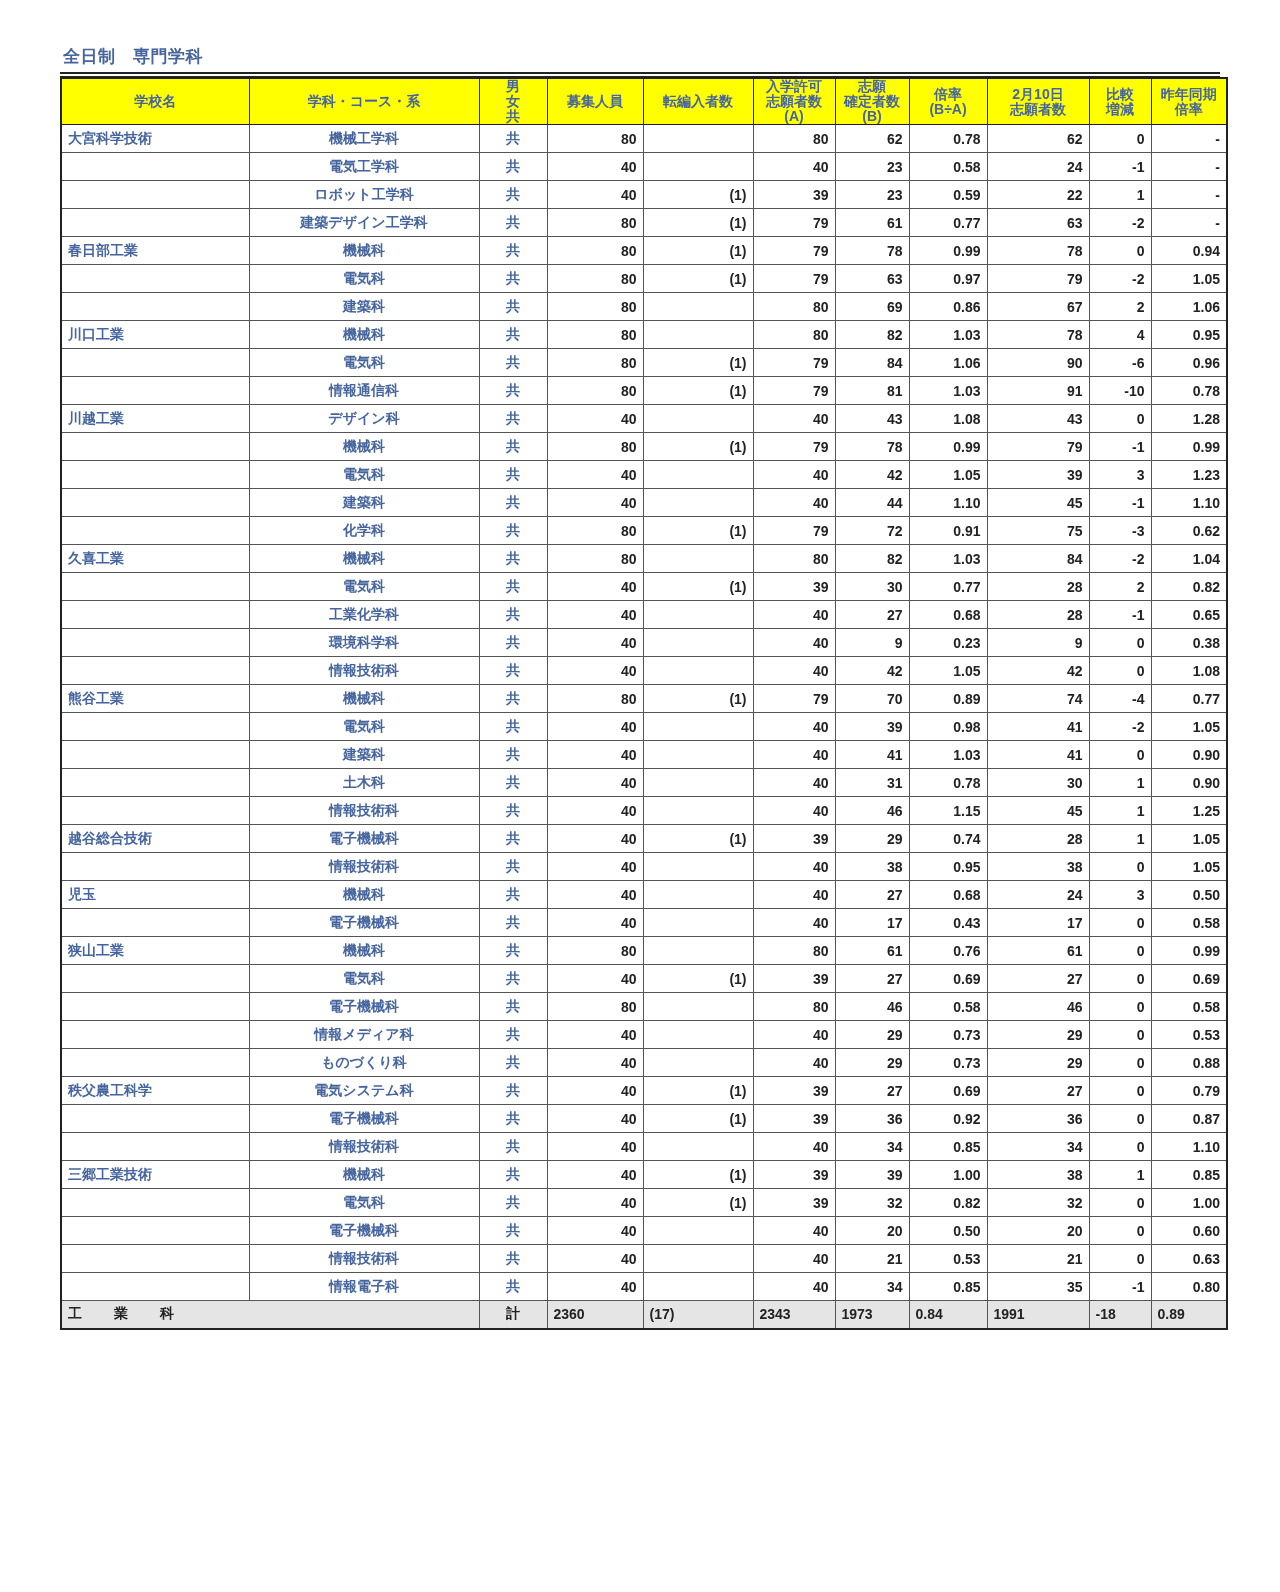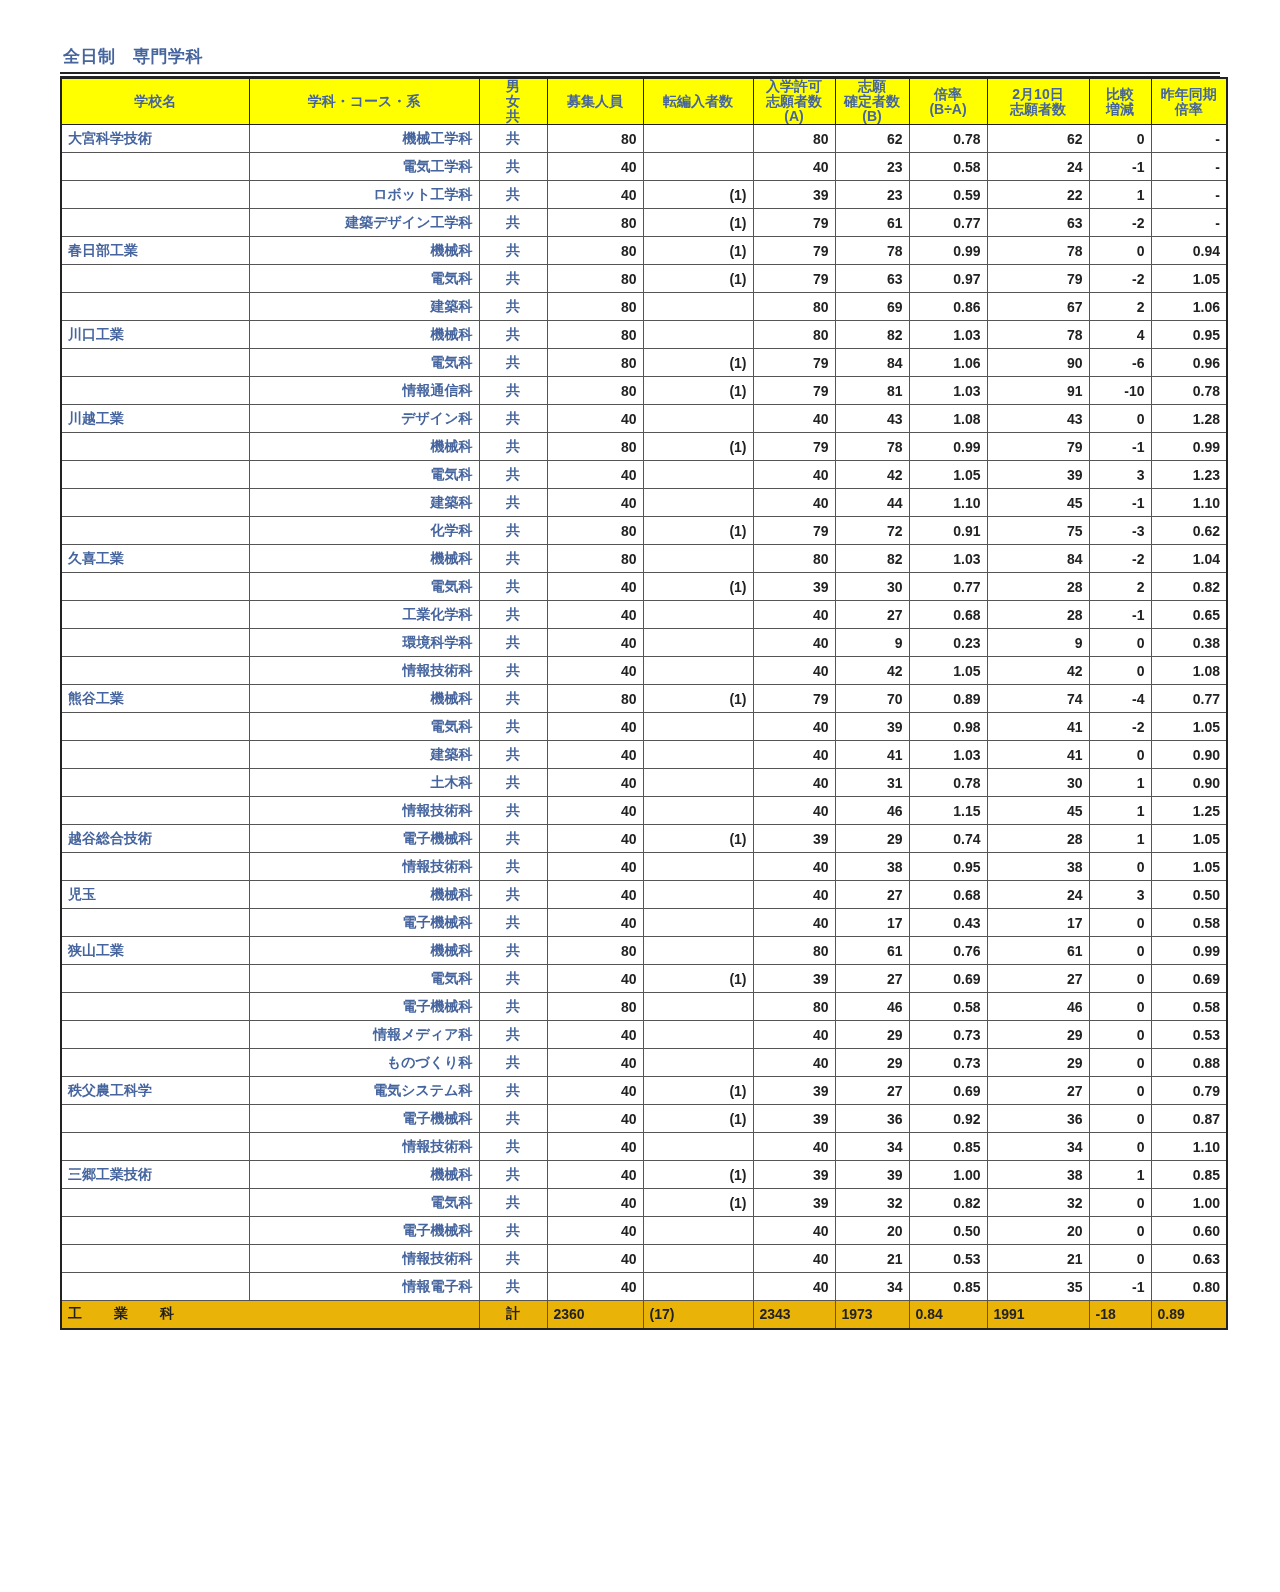--- a/index.html
+++ b/index.html
@@ -96,21 +96,21 @@
     padding-left: 24px;
     border-bottom-color: transparent;
     border-top-color: transparent;
   }
   td.school.grp-start {
     border-top: 1px solid #333;
     margin-top: 37px;
   }
   td.course {
     color: #46659E;
-    text-align: right;
+    text-align: center;
     padding-left: 12px;
     margin-left: 10px;
   }
   td.gender {
     color: #46659E;
     text-align: center;
   }
   td.num {
     color: #222;
     text-align: right;
@@ -123,21 +123,21 @@
     color: #222;
     text-align: right;
     font-weight: normal;
     font-size: 15px;
     padding-right: 10px;
   }
   tr.grp-top td { border-top: 1px solid #333; }
 
   tfoot td {
     border-top: 2px solid #222;
-    background: #eab308;
+    background: #e5e5e5;
     height: 32px;
   }
   td.total-label {
     color: #222;
     font-weight: bold;
     text-align: left;
     padding-left: 44px;
     letter-spacing: 9px;
     font-size: 15px;
   }

